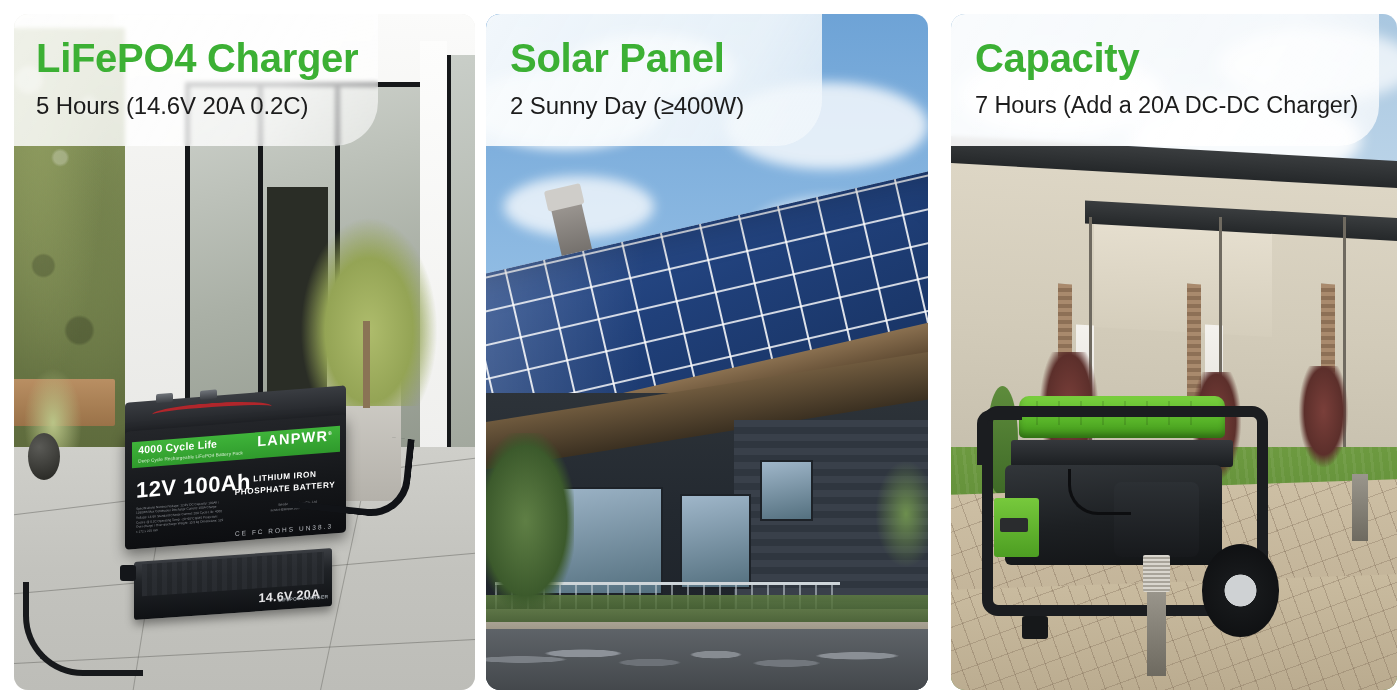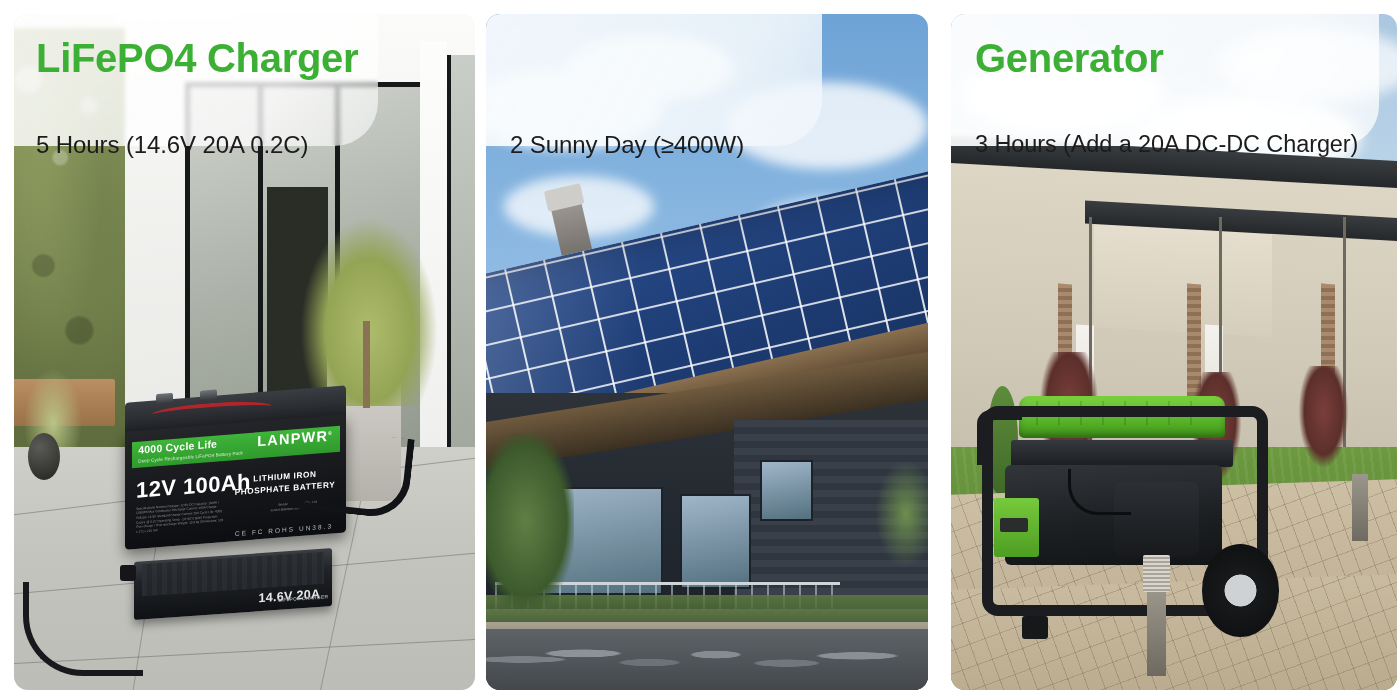--- a/index.html
+++ b/index.html
@@ -525,21 +525,21 @@
   .ov-title{
     position:absolute; left:22px; top:24px;
     color:#3cb034;
     font-size:40px; font-weight:700; letter-spacing:-.3px;
     white-space:nowrap; line-height:1;
   }
   .ov-sub{
     position:absolute; left:22px; top:80px;
     color:#1c1c1c;
     font-size:24px; font-weight:400; letter-spacing:-.1px;
-    white-space:nowrap; line-height:1;margin-top:39px;
+    white-space:nowrap; line-height:1;
   }
   .ov3 .ov-title{ left:24px; }
   .ov3 .ov-sub{ left:24px; font-size:23.5px; }
   .ov2 .ov-title{ left:24px; }
   .ov2 .ov-sub{ left:24px; }
 </style>
 </head>
 <body>
 
 <div class="board">
@@ -638,20 +638,21 @@
       <div class="p2-win p2-w3"></div>
       <div class="p2-rail"></div>
       <div class="p2-deck"></div>
       <div class="p2-greenstrip"></div>
       <div class="p2-bush"></div>
       <div class="p2-tree"></div>
       <div class="p2-stones"></div>
     </div>
 
     <div class="overlay ov2">
+      <div class="ov-title">Solar Panel</div>
       <div class="ov-sub">2 Sunny Day (≥400W)</div>
     </div>
   </div>
 
   <div class="panel p3">
     <div class="scene">
       <div class="p3-sky"></div>
       <div class="p3-cloud pc1"></div>
       <div class="p3-cloud pc2"></div>
       <div class="p3-cloud pc3"></div>
@@ -685,18 +686,18 @@
         <div class="gen-cable"></div>
         <div class="gen-frame"></div>
         <div class="gen-handle"></div>
         <div class="gen-foot"></div>
         <div class="gen-wheel"></div>
       </div>
       <div class="p3-lamp"></div>
     </div>
 
     <div class="overlay ov3">
-      <div class="ov-title">Generator</div>
-      <div class="ov-sub">3 Hours (Add a 20A DC-DC Charger)</div>
+      <div class="ov-title">Capacity</div>
+      <div class="ov-sub">7 Hours (Add a 20A DC-DC Charger)</div>
     </div>
   </div>
 
 </div>
 
 </body></html>

